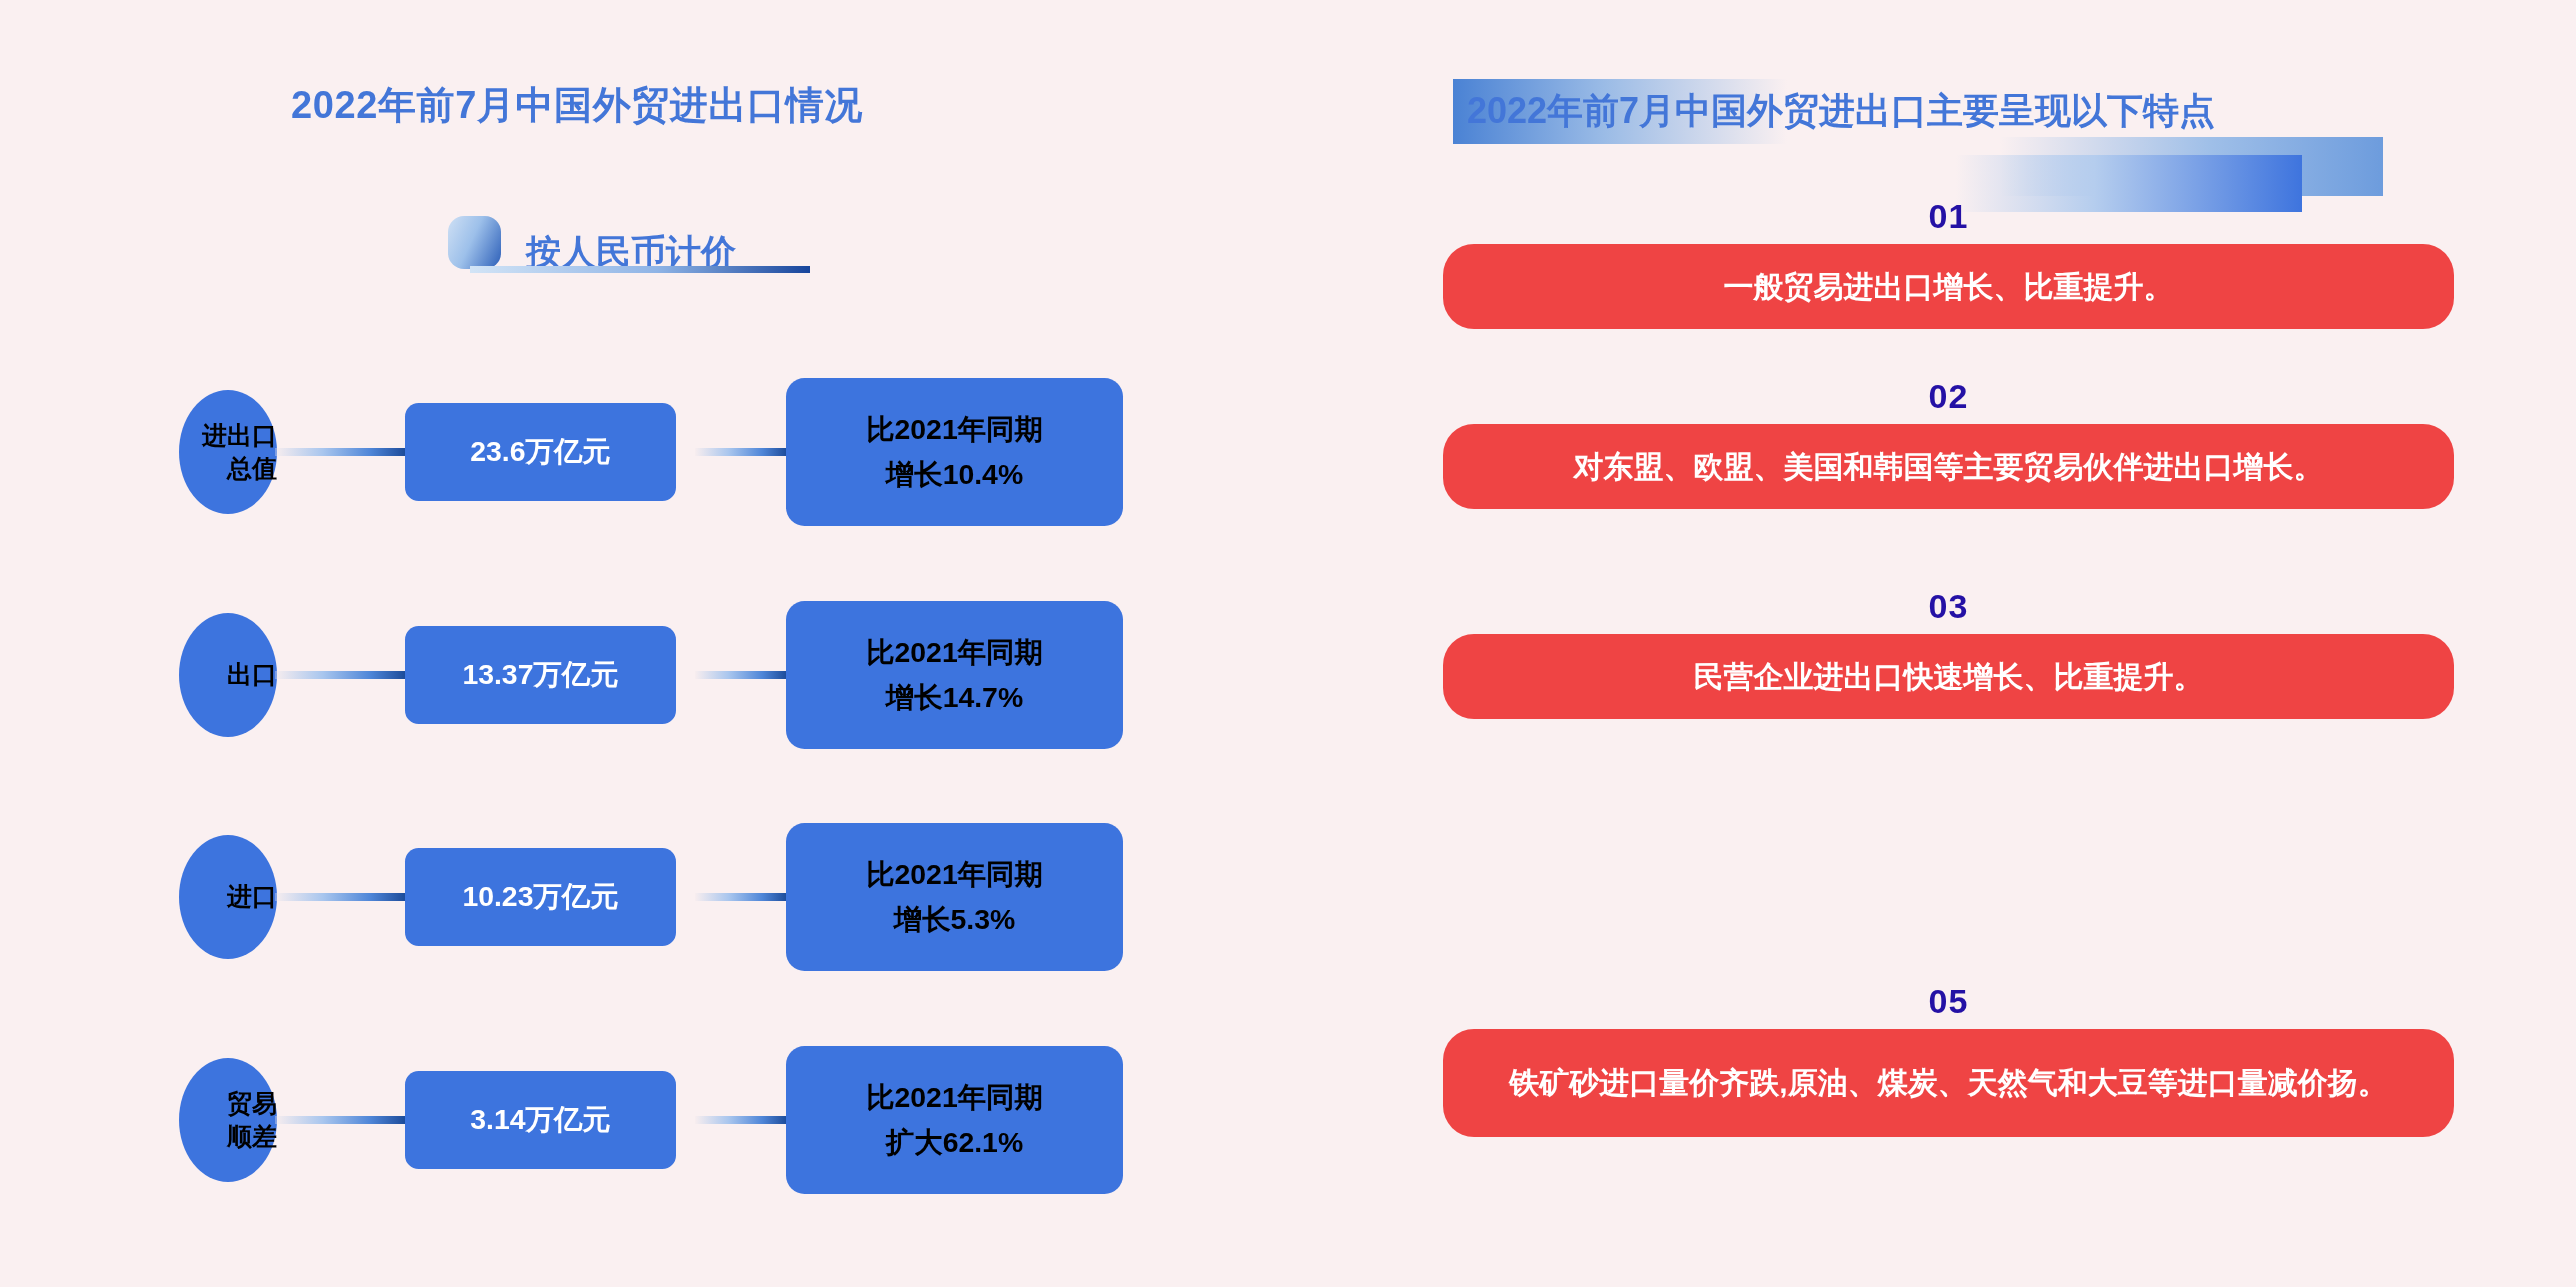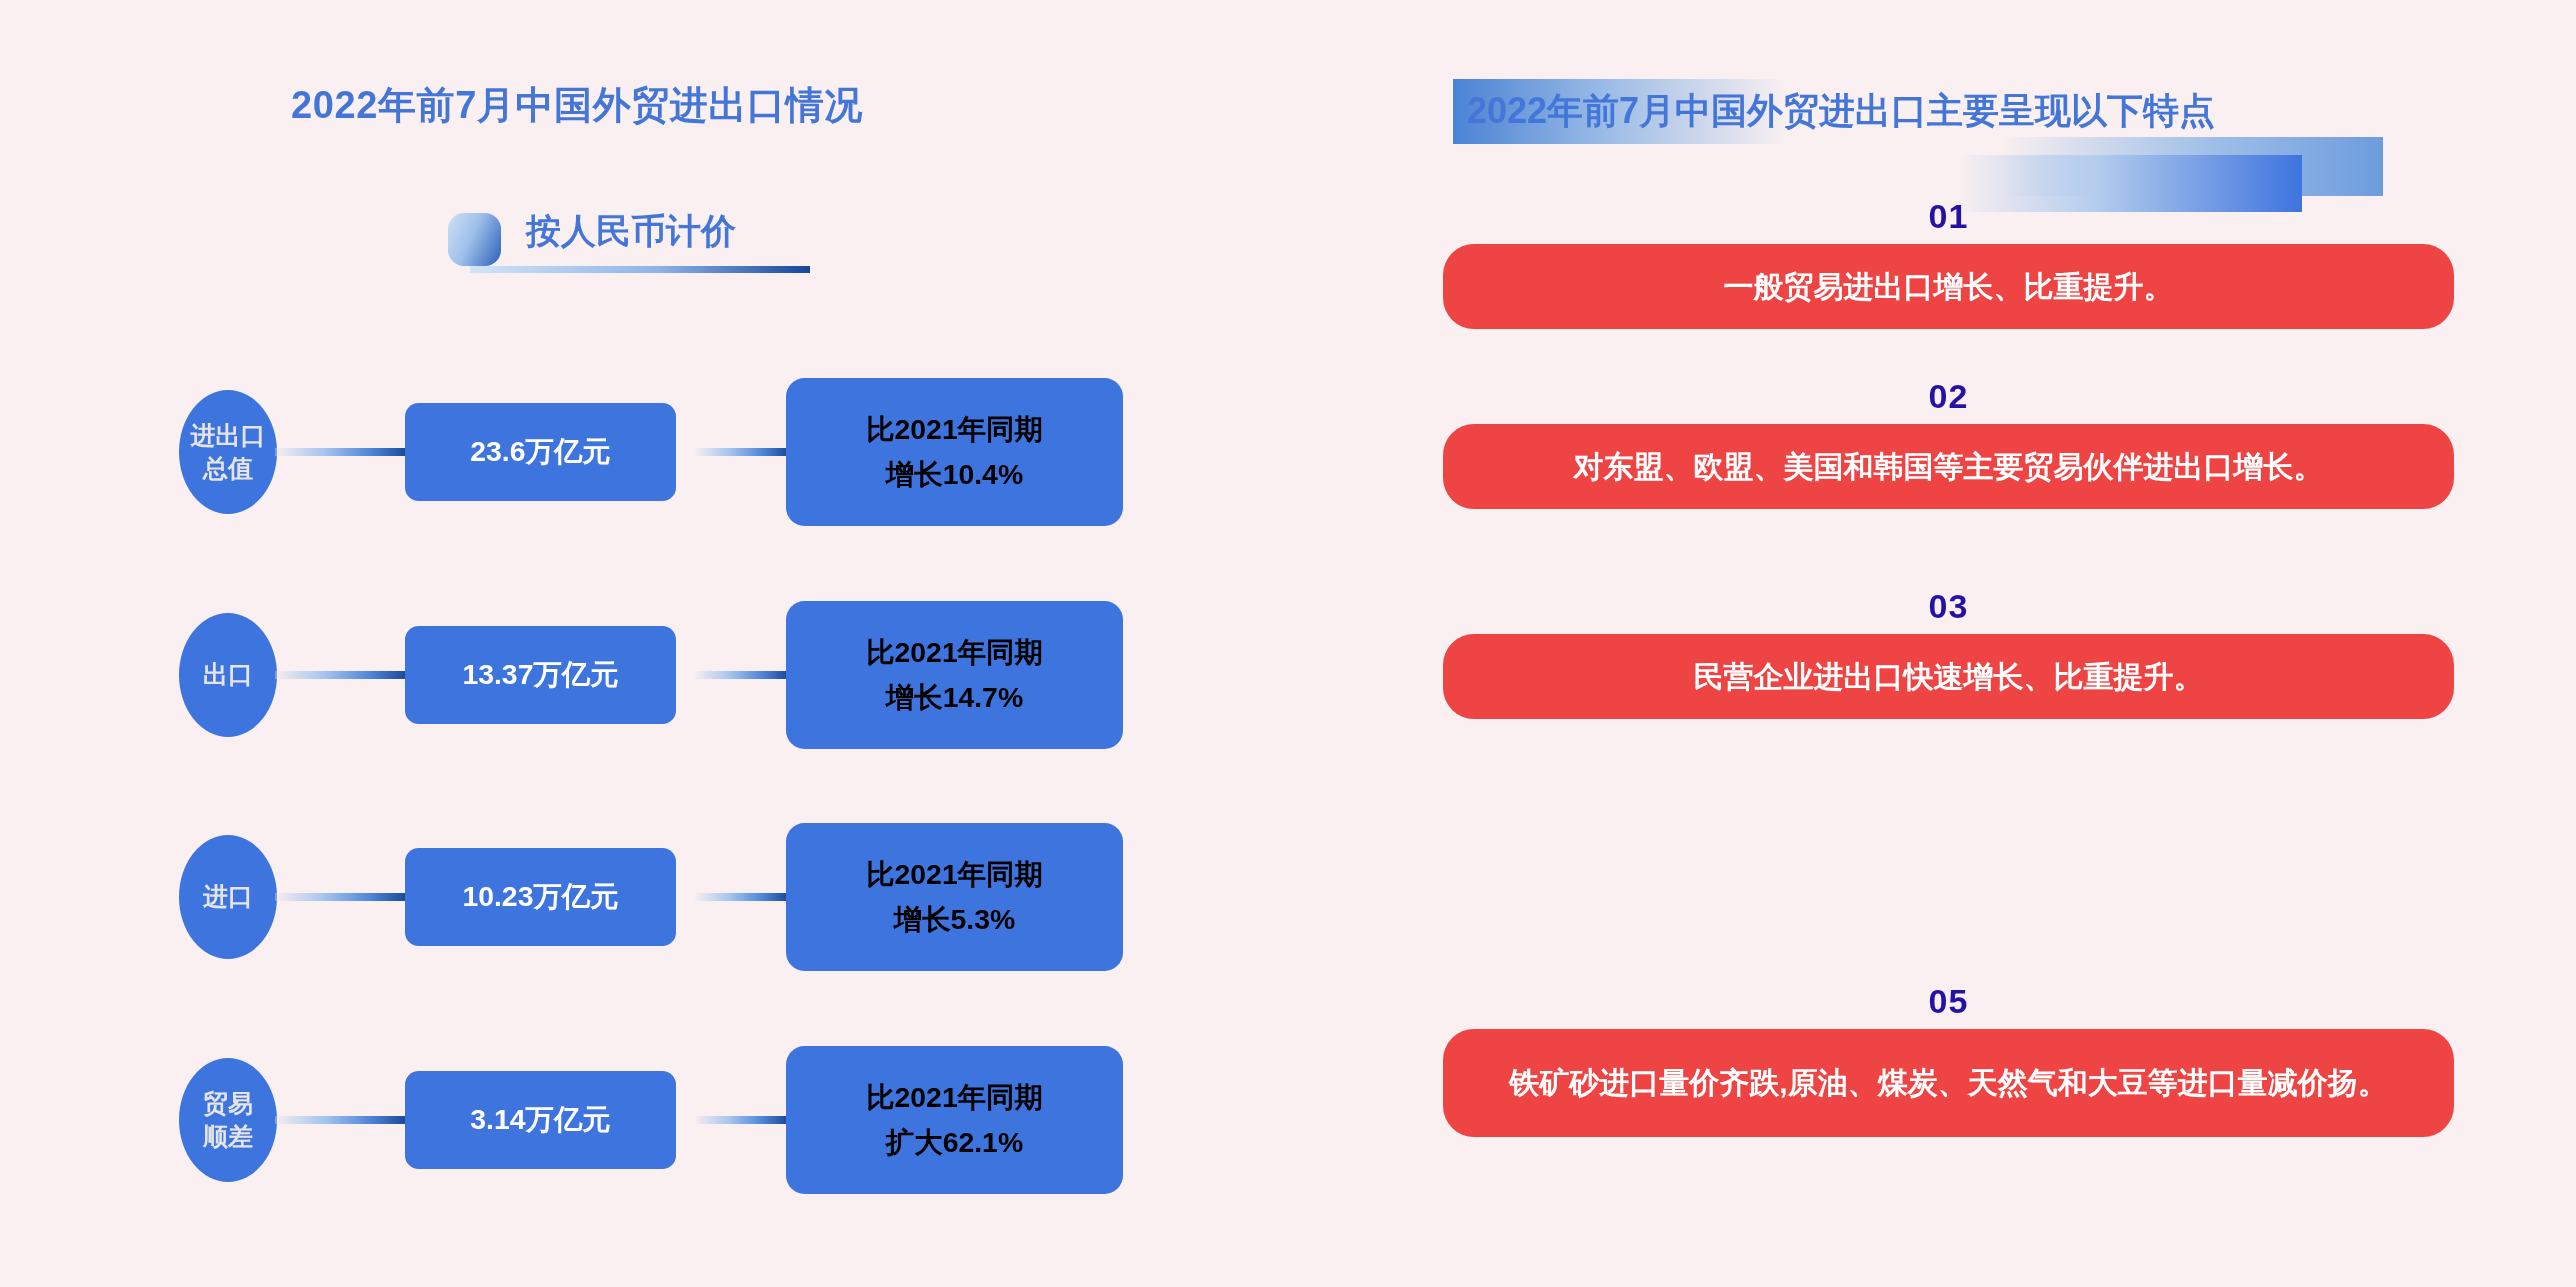--- a/index.html
+++ b/index.html
@@ -40,21 +40,21 @@
     letter-spacing: 0.6px;
     white-space: nowrap;
   }
 
   
   .subtitle-row {
     position: absolute;
     left: 448px;
     top: 213px;
     display: flex;
-    align-items: flex-start;
+    align-items: flex-end;
     height: 56px;
   }
   .subtitle-chip {
     width: 53px;
     height: 53px;
     border-radius: 16px;
     background: linear-gradient(115deg, #cfe0f4 0%, #9dc0ea 45%, #2b5eb8 100%);
     flex: 0 0 auto;
   }
   .subtitle-text {
@@ -89,24 +89,24 @@
 
   .ellipse {
     position: absolute;
     left: 179px;
     top: 50%;
     transform: translateY(-50%);
     width: 98px;
     height: 124px;
     border-radius: 50%;
     background: #3d74de;
-    color: #e5e5e5;
+    color: #000000;
     display: flex;
     flex-direction: column;
-    align-items: center;
+    align-items: flex-end;
     justify-content: center;
     font-size: 25px;
     font-weight: bold;
     line-height: 1.32;
     text-align: center;
   }
 
   .connector {
     position: absolute;
     top: 50%;

